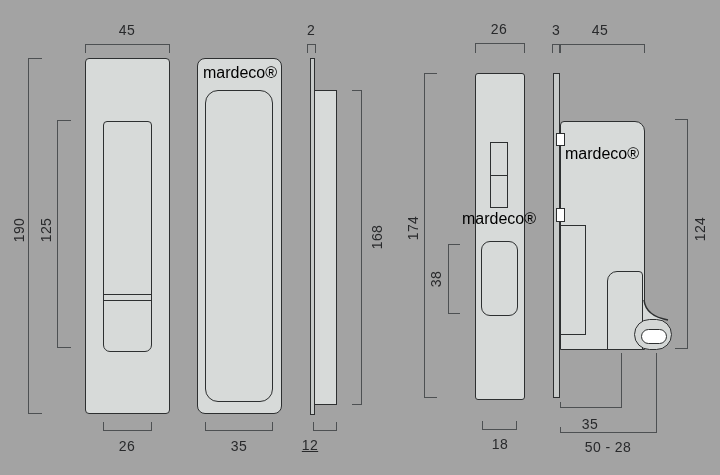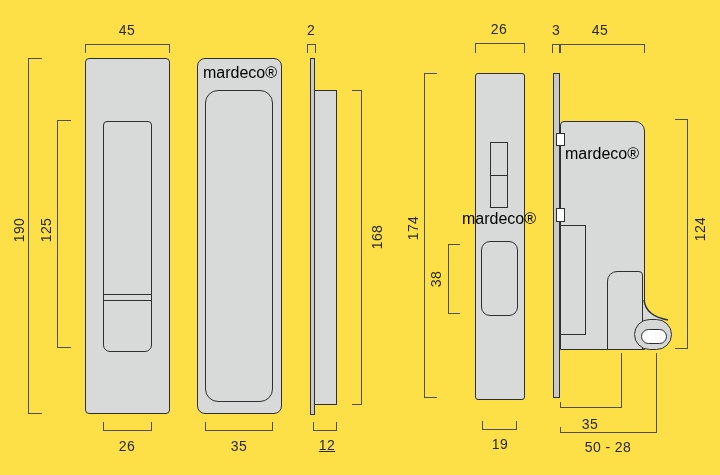--- a/index.html
+++ b/index.html
@@ -1,17 +1,17 @@
 <!DOCTYPE html>
 <html><head>
 <meta charset="utf-8">
 <style>
   html,body{margin:0;padding:0;background:#fff;}
   #canvas{
-    position:relative;width:720px;height:475px;background:#fde047;
+    position:relative;width:720px;height:475px;background:#a3a3a3;
     font-family:"Liberation Sans","DejaVu Sans",sans-serif;overflow:hidden;
   }
   .abs{position:absolute;box-sizing:border-box;}
   
   .part{position:absolute;box-sizing:border-box;background:#d7dad9;border:1.5px solid #2d2f30;}
   .part.dark{background:#c7cac9;}
   .part.white{background:#ffffff;}
   .part.thin{border-width:1.2px;}
   .noleft{border-left:none;}
   
@@ -73,21 +73,21 @@
   <div class="part dark thin" style="left:310px;top:58px;width:4.5px;height:357px;"></div>
   <div class="part" style="left:314px;top:90px;width:23px;height:315px;"></div>
 
   <div class="dim cap-top" style="left:307px;top:44px;width:9px;height:9px;"></div>
   <span class="lbl" style="left:311px;top:30px;">2</span>
 
   <div class="dim cap-right" style="left:352px;top:90px;width:10px;height:315px;"></div>
   <span class="lbl v" style="left:377px;top:237px;">168</span>
 
   <div class="dim cap-bottom" style="left:313px;top:422px;width:24px;height:9px;"></div>
-  <span class="lbl" style="left:327px;top:445px;text-decoration:underline;">12</span>
+  <span class="lbl" style="left:310px;top:445px;text-decoration:underline;">12</span>
 
   <div class="part" style="left:475px;top:73px;width:50px;height:327px;border-radius:3px;"></div>
   <div class="circ hole" style="left:494px;top:84px;width:10px;height:10px;"></div>
   <div class="part thin" style="left:490px;top:142px;width:18px;height:66px;"></div>
   <div class="abs" style="left:490px;top:175px;width:18px;height:1.2px;background:#2d2f30;"></div>
   <span class="logo size-plate" style="left:499px;top:219px;">
     <span class="m">mar</span><span class="d">deco</span><span class="r">®</span>
   </span>
   <div class="part thin" style="left:481px;top:241px;width:37px;height:75px;border-radius:9px;"></div>
   <div class="circ hole" style="left:494px;top:380px;width:10px;height:10px;"></div>
@@ -95,21 +95,21 @@
   <div class="dim cap-top" style="left:475px;top:43px;width:50px;height:10px;"></div>
   <span class="lbl" style="left:499px;top:29px;">26</span>
 
   <div class="dim cap-left" style="left:424px;top:73px;width:13px;height:325px;"></div>
   <span class="lbl v" style="left:413px;top:228px;">174</span>
 
   <div class="dim cap-left" style="left:448px;top:244px;width:12px;height:70px;"></div>
   <span class="lbl v" style="left:436px;top:279px;">38</span>
 
   <div class="dim cap-bottom" style="left:482px;top:421px;width:35px;height:9px;"></div>
-  <span class="lbl" style="left:500px;top:444px;">19</span>
+  <span class="lbl" style="left:500px;top:444px;">18</span>
 
   <div class="part dark thin" style="left:553px;top:73px;width:7px;height:325px;"></div>
   <div class="part" style="left:560px;top:121px;width:85px;height:229px;border-radius:4px 10px 0 0;"></div>
   <div class="abs noleft" style="left:560px;top:225px;width:26px;height:110px;border:1.2px solid #2d2f30;border-left:none;"></div>
   <div class="part thin" style="left:607px;top:271px;width:36px;height:79px;border-radius:10px 4px 0 0;"></div>
   <div class="part white thin" style="left:556px;top:133px;width:9px;height:13px;"></div>
   <div class="part white thin" style="left:556px;top:208px;width:9px;height:14px;"></div>
 
   <svg class="abs" style="left:643px;top:300px;" width="26" height="22" viewBox="0 0 26 22">
     <path d="M1,0 C2,9 8,17 25,20 L1,20 Z" fill="#d7dad9" stroke="none"></path>

